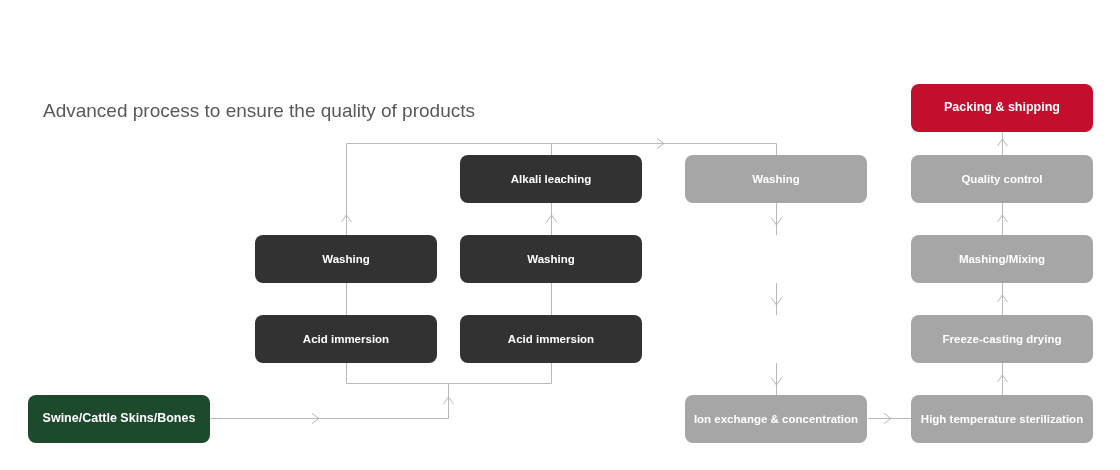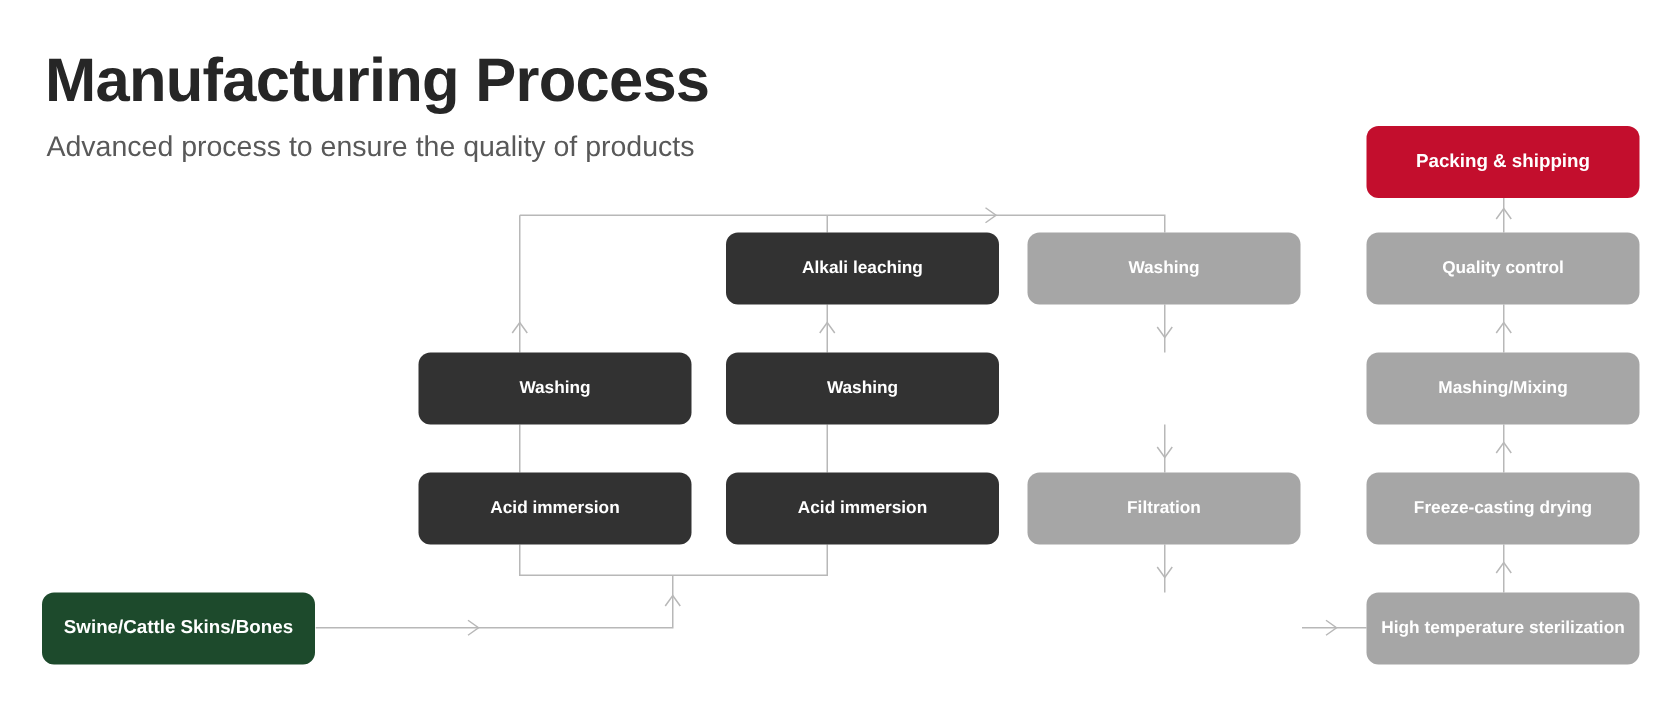--- a/index.html
+++ b/index.html
@@ -16,42 +16,41 @@
   .stage{
     position:relative;width:1120px;height:470px;background:#ffffff;
     overflow:hidden;font-family:"Liberation Sans",sans-serif;
   }
   .title{
     position:absolute;left:30px;top:30px;margin:0;
     font-size:41px;font-weight:700;letter-spacing:-0.5px;
     color:var(--title-text);line-height:1.15;
   }
   .subtitle{
-    position:absolute;left:31px;top:88px;margin:0;
+    position:absolute;left:31px;top:88px;margin:12px;
     font-size:19px;font-weight:400;color:var(--subtitle-text);line-height:1.2;
   }
   .connector-svg{position:absolute;left:0;top:0;width:1120px;height:470px;}
   .connector-svg path{stroke:var(--connector);stroke-width:1;fill:none;}
   .node{
     position:absolute;width:182px;height:48px;border-radius:8px;
     display:flex;align-items:center;justify-content:center;
     color:var(--step-text);font-weight:700;font-size:11.5px;
     white-space:nowrap;text-align:center;line-height:1.1;
   }
   .node.green{background:var(--source-green);font-size:12.5px;}
-  .node.dark{background:var(--dark-step);margin-left:24px;}
+  .node.dark{background:var(--dark-step);}
   .node.gray{background:var(--gray-step);}
   .node.red{background:var(--final-red);font-size:12.5px;}
 </style>
 </head>
 <body>
 
 <div class="stage">
 
-  <h1 class="title">Manufacturing Process</h1>
   <p class="subtitle">Advanced process to ensure the quality of products</p>
 
   <svg class="connector-svg" viewBox="0 0 1120 470" xmlns="http://www.w3.org/2000/svg">
     <path d="
       M210.5 418.5 L448.5 418.5 L448.5 383.5
       M346.5 363 L346.5 383.5 L551.5 383.5 L551.5 363
       M346.5 315 L346.5 283
       M346.5 235 L346.5 143.5
       M551.5 315 L551.5 283
       M551.5 235 L551.5 203
@@ -84,21 +83,21 @@
   <div class="node green" style="left:28px;top:395px">Swine/Cattle Skins/Bones</div>
 
   <div class="node dark" style="left:255px;top:235px">Washing</div>
   <div class="node dark" style="left:255px;top:315px">Acid immersion</div>
 
   <div class="node dark" style="left:460px;top:155px">Alkali leaching</div>
   <div class="node dark" style="left:460px;top:235px">Washing</div>
   <div class="node dark" style="left:460px;top:315px">Acid immersion</div>
 
   <div class="node gray" style="left:685px;top:155px">Washing</div>
-  <div class="node gray" style="left:685px;top:315px">Filtration</div>
+  <div class="node gray" style="left:685px;top:395px">Ion exchange &amp; concentration</div>
 
   <div class="node gray" style="left:911px;top:155px">Quality control</div>
   <div class="node red" style="left:911px;top:84px">Packing &amp; shipping</div>
   <div class="node gray" style="left:911px;top:235px">Mashing/Mixing</div>
   <div class="node gray" style="left:911px;top:315px">Freeze-casting drying</div>
   <div class="node gray" style="left:911px;top:395px">High temperature sterilization</div>
 
 </div>
 
 </body></html>

